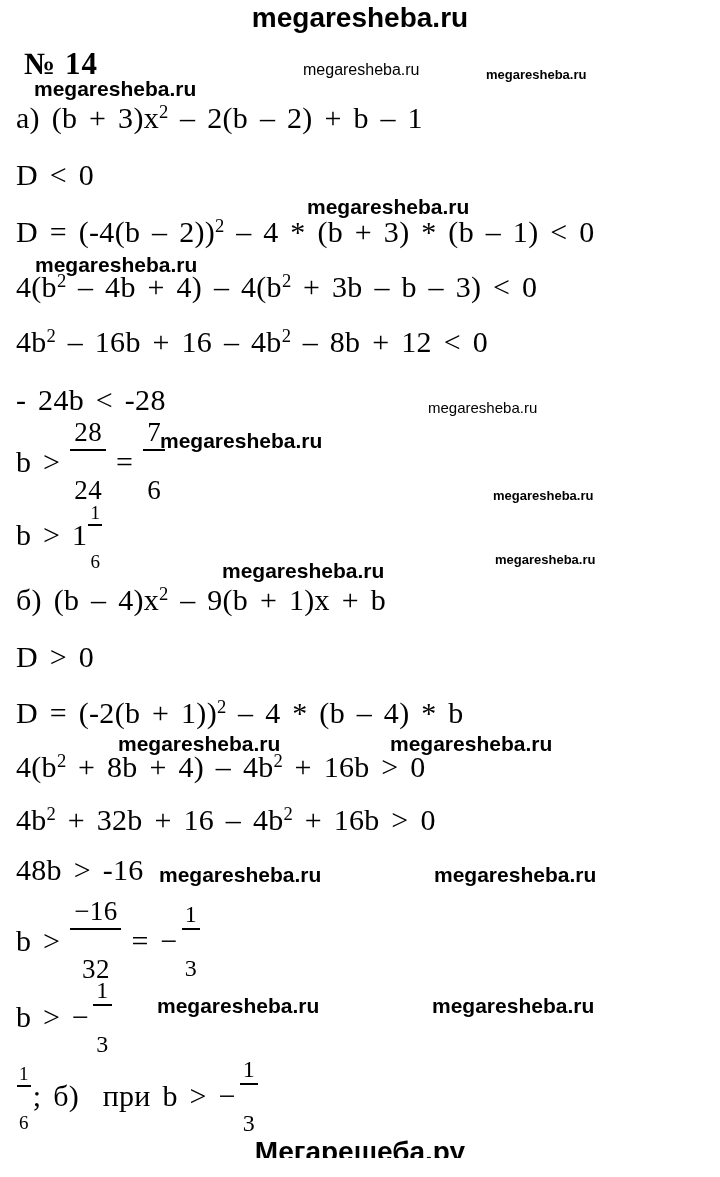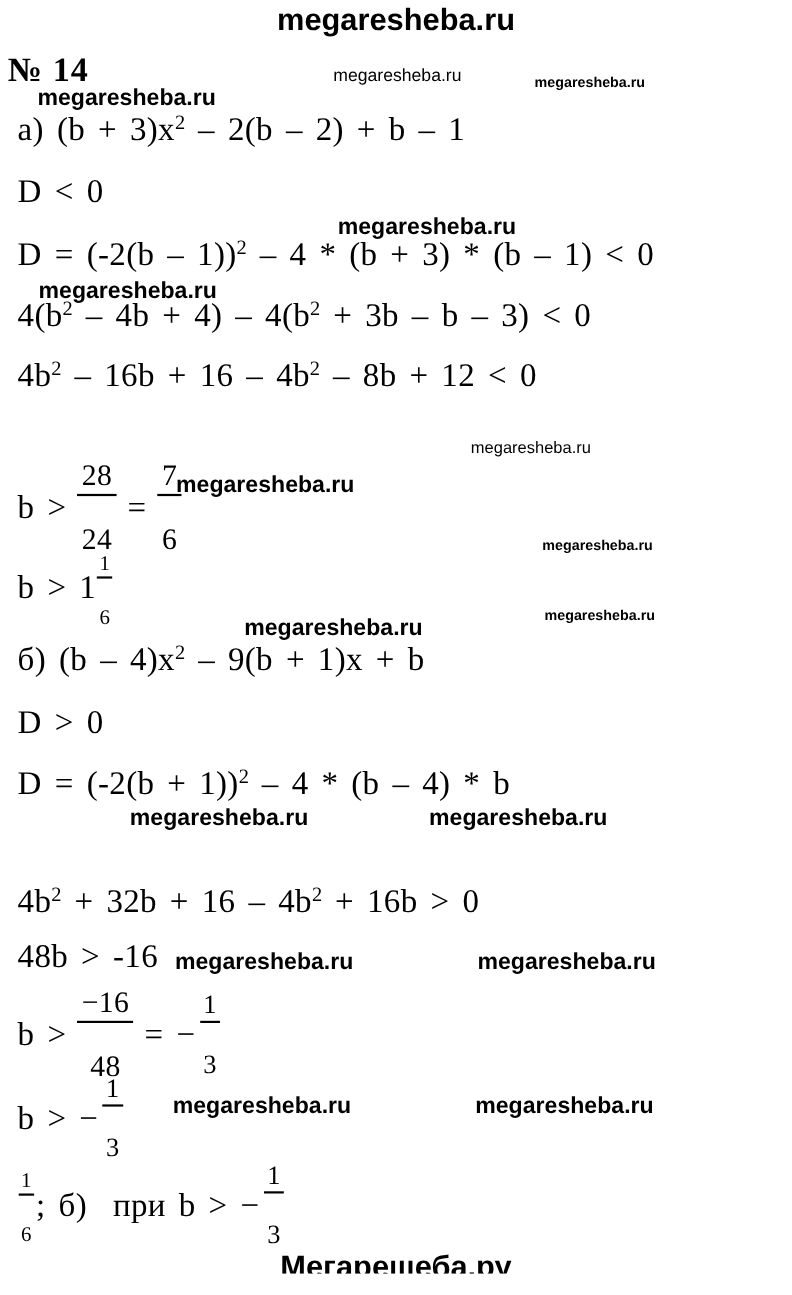--- a/index.html
+++ b/index.html
@@ -6,21 +6,21 @@
   .page {
     position:relative; width:720px; height:1158px; background:#ffffff;
     color:#000; font-family:"Liberation Serif", serif; overflow:hidden;
   }
   .site-header, .site-footer {
     position:absolute; left:0; right:0; text-align:center;
     font-family:"Liberation Sans", sans-serif; font-weight:bold; font-size:28px;
     white-space:nowrap;
   }
   .problem-number {
-    position:absolute; left:7px; top:46px;
+    position:absolute; left:24px; top:46px;
     font-weight:bold; font-size:31px; letter-spacing:1px;
   }
   .wm {
     position:absolute; font-family:"Liberation Sans", sans-serif;
     font-weight:bold; white-space:nowrap; line-height:1;
   }
   .wm.plain { font-weight:normal; }
   .math {
     position:absolute; left:16px; font-size:30px; line-height:1.1;
     white-space:pre; letter-spacing:0.3px; word-spacing:4px;
@@ -64,26 +64,27 @@
   <span class="wm" style="left:390px;top:733px;font-size:21px">megaresheba.ru</span>
   <span class="wm" style="left:159px;top:864px;font-size:21px">megaresheba.ru</span>
   <span class="wm" style="left:434px;top:864px;font-size:21px">megaresheba.ru</span>
   <span class="wm" style="left:157px;top:995px;font-size:21px">megaresheba.ru</span>
   <span class="wm" style="left:432px;top:995px;font-size:21px">megaresheba.ru</span>
 
   <div class="math" style="top:101px"><span class="txt">а) (b + 3)x</span><span class="sup">2</span><span class="txt"> – 2(b – 2) + b – 1</span></div>
 
   <div class="math" style="top:158px">D &lt; 0</div>
 
-  <div class="math" style="top:215px"><span class="txt">D = (-2(b – 1))</span><span class="sup">2</span><span class="txt"> – 4 * (b + 3) * (b – 1) &lt; 0</span></div>
+  <div class="math" style="top:215px"><span class="txt">D = (-4(b – 2))</span><span class="sup">2</span><span class="txt"> – 4 * (b + 3) * (b – 1) &lt; 0</span></div>
 
   <div class="math" style="top:270px"><span class="txt">4(b</span><span class="sup">2</span><span class="txt"> – 4b + 4) – 4(b</span><span class="sup">2</span><span class="txt"> + 3b – b – 3) &lt; 0</span></div>
 
   <div class="math" style="top:325px"><span class="txt">4b</span><span class="sup">2</span><span class="txt"> – 16b + 16 – 4b</span><span class="sup">2</span><span class="txt"> – 8b + 12 &lt; 0</span></div>
 
+  <div class="math" style="top:383px">- 24b &lt; -28</div>
 
   <div class="row" style="top:428px;height:68px">
     <span class="txt">b &gt;</span>
     <span class="frac">
         <span class="fnum">28</span>
         <span class="fden">24</span>
       </span>
     <span class="txt">=</span>
     <span class="frac">
         <span class="fnum">7</span>
@@ -98,30 +99,31 @@
         <span class="fden">6</span>
       </span>
   </div>
 
   <div class="math" style="top:583px"><span class="txt">б) (b – 4)x</span><span class="sup">2</span><span class="txt"> – 9(b + 1)x + b</span></div>
 
   <div class="math" style="top:640px">D &gt; 0</div>
 
   <div class="math" style="top:696px"><span class="txt">D = (-2(b + 1))</span><span class="sup">2</span><span class="txt"> – 4 * (b – 4) * b</span></div>
 
+  <div class="math" style="top:750px"><span class="txt">4(b</span><span class="sup">2</span><span class="txt"> + 8b + 4) – 4b</span><span class="sup">2</span><span class="txt"> + 16b &gt; 0</span></div>
 
   <div class="math" style="top:803px"><span class="txt">4b</span><span class="sup">2</span><span class="txt"> + 32b + 16 – 4b</span><span class="sup">2</span><span class="txt"> + 16b &gt; 0</span></div>
 
   <div class="math" style="top:853px">48b &gt; -16</div>
 
   <div class="row" style="top:906px;height:70px">
     <span class="txt">b &gt;</span>
     <span class="frac">
         <span class="fnum">−16</span>
-        <span class="fden">48</span>
+        <span class="fden">32</span>
       </span>
     <span class="txt">= −</span>
     <span class="frac mid">
         <span class="fnum">1</span>
         <span class="fden">3</span>
       </span>
   </div>
 
   <div class="row" style="top:986px;height:62px">
     <span class="txt">b &gt; −</span>

